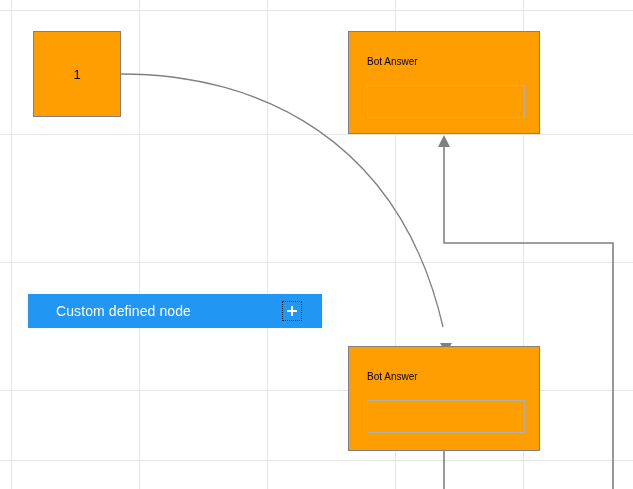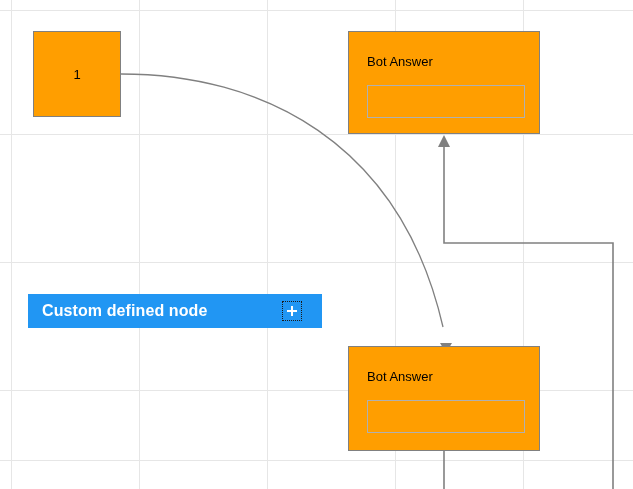--- a/index.html
+++ b/index.html
@@ -58,46 +58,45 @@
     align-items: center;
     justify-content: center;
     color: #000000;
     font-size: 13px;
   }
   .node-title {
     position: absolute;
     left: 18px;
     top: 22px;
     color: #000000;
-    font-size: 13px;
+    font-size: 10px;
     line-height: 16px;
     white-space: nowrap;
   }
   .node-field {
     position: absolute;
     left: 18px;
     box-sizing: border-box;
     border: 1px solid #b0b0b0;
     background: transparent;
   }
   
   #custom-node {
     position: absolute;
     box-sizing: border-box;
     background: #2196F3;
     display: flex;
     align-items: center;
     color: #ffffff;
   }
   #custom-node-label {
-    font-size: 16px;
-    margin-left: 14px;
+    font-size: 14px;
+    margin-left: 28px;
     white-space: nowrap;
     letter-spacing: 0.1px;
-    font-weight: bold;
   }
   #custom-node-add {
     position: absolute;
     right: 20px;
     width: 20px;
     height: 20px;
     box-sizing: border-box;
     border: 1px dotted #1a1a1a;
     display: flex;
     align-items: center;

